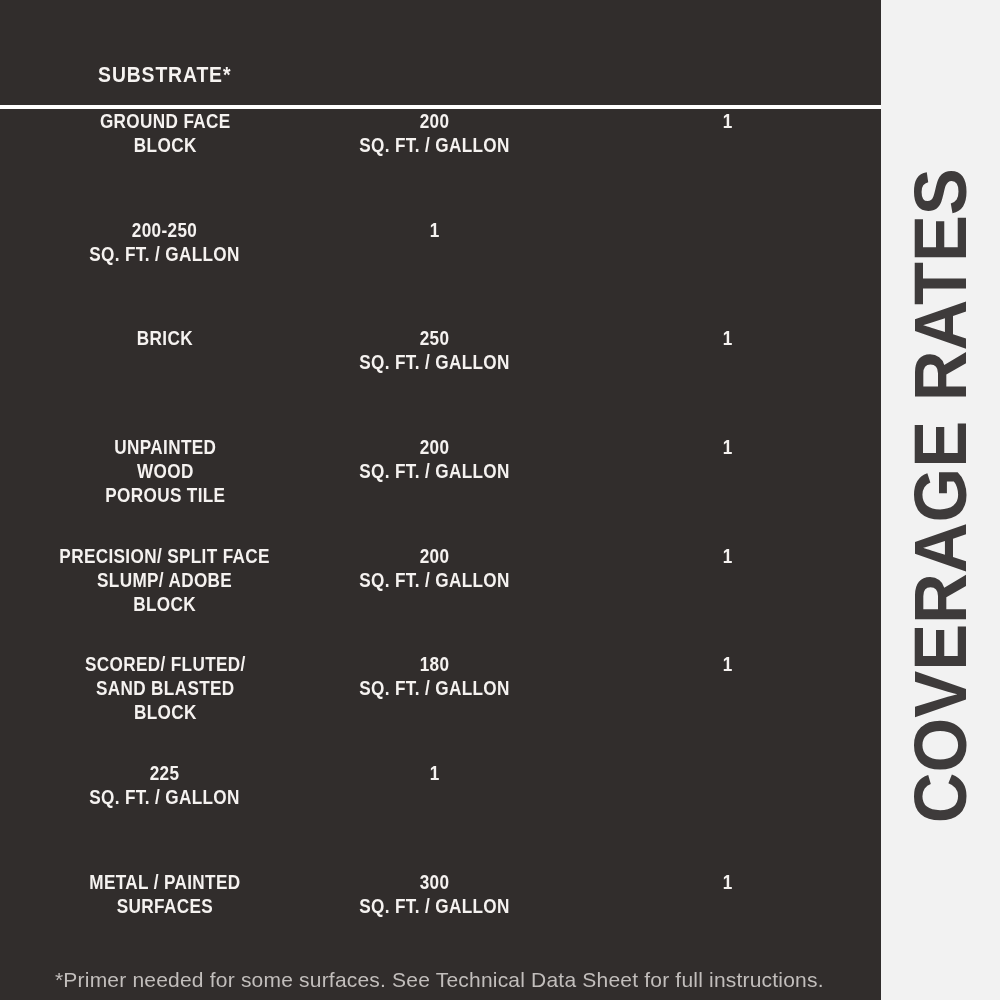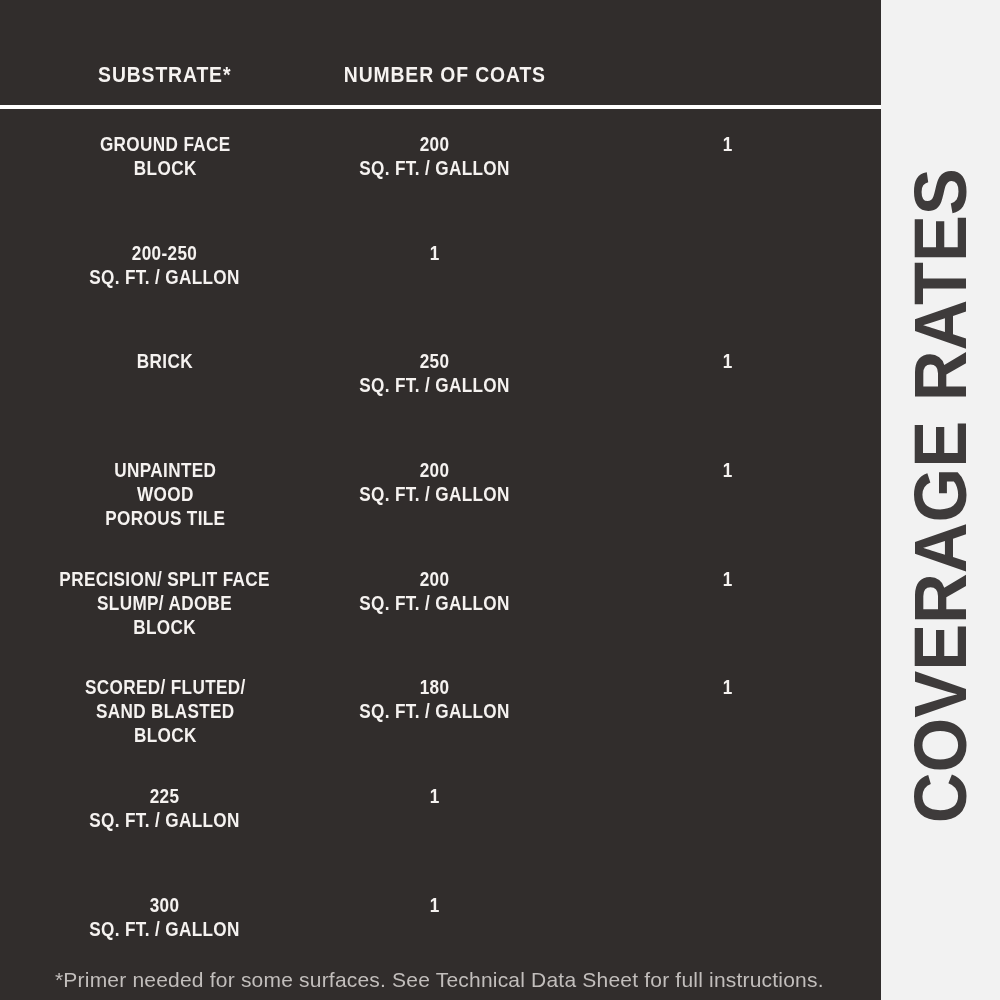--- a/index.html
+++ b/index.html
@@ -47,21 +47,21 @@
   .divider-tail {
     position: absolute; left: 891px; top: 104px;
     width: 9px; height: 6px;
     background: #FFFFFF;
     opacity: 0.55;
     border-radius: 50% 80% 80% 50%;
   }
 
   .rows {
     position: absolute; left: 0; top: 109px;
-    width: 880px; padding-top: 23px;
+    width: 880px; 
   }
   .row {
     display: grid;
     grid-template-columns: 330px 210px 340px;
     height: 108.7px;
     align-items: start;
   }
   .cell {
     text-align: center;
     color: #F5F2F0;
@@ -105,21 +105,20 @@
 </style>
 </head>
 <body>
 
 <div class="canvas">
 
   <div class="table-area">
 
     <div class="header-row">
       <div class="hcell"><span>SUBSTRATE*</span></div>
-      <div class="hcell"><span>NUMBER OF COATS</span></div>
     </div>
 
     <div class="divider"></div>
     <div class="divider-tail"></div>
 
     <div class="rows">
 
       <div class="row">
         <div class="cell"><span>GROUND FACE
 BLOCK</span></div>
@@ -168,20 +167,22 @@
         <div class="cell"><span>1</span></div>
       </div>
 
       <div class="row">
         <div class="cell"><span>225
 SQ. FT. / GALLON</span></div>
         <div class="cell"><span>1</span></div>
       </div>
 
       <div class="row">
+        <div class="cell"><span>METAL / PAINTED
+SURFACES</span></div>
         <div class="cell"><span>300
 SQ. FT. / GALLON</span></div>
         <div class="cell"><span>1</span></div>
       </div>
 
     </div>
 
     <div class="footnote"><span>*Primer needed for some surfaces. See Technical Data Sheet for full instructions.</span></div>
   </div>
 

